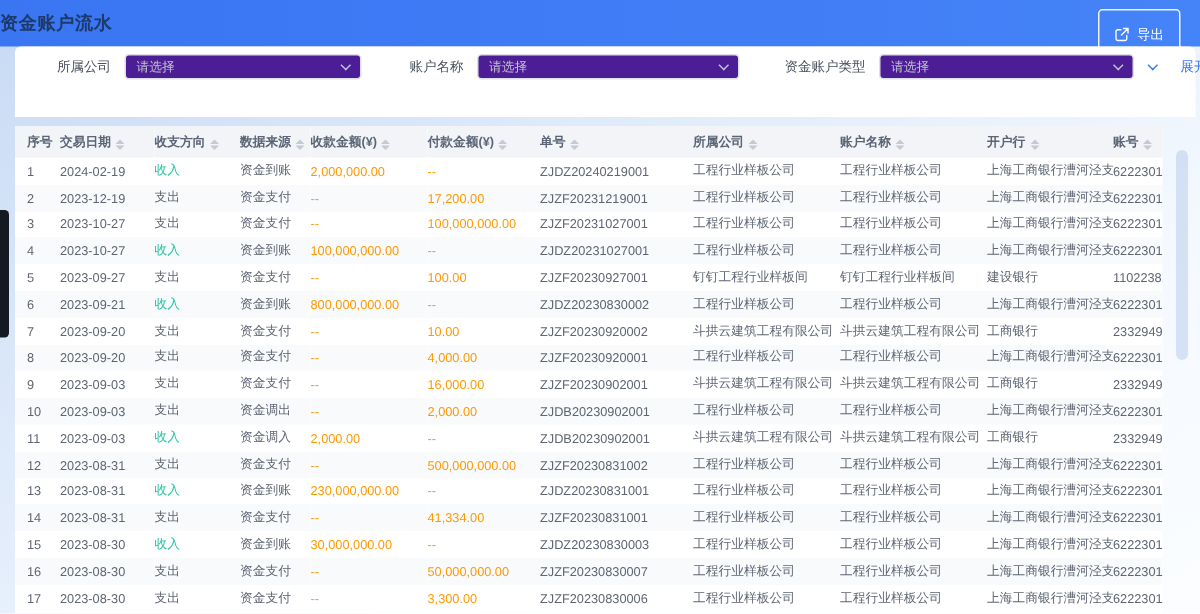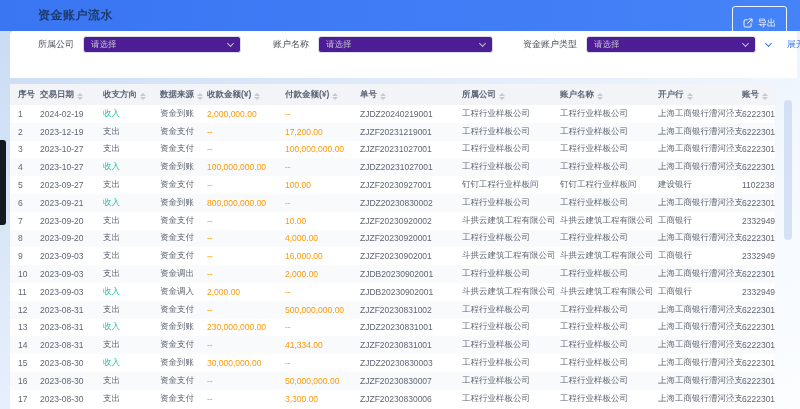--- a/index.html
+++ b/index.html
@@ -6,21 +6,21 @@
   *{box-sizing:border-box;}
   html,body{margin:0;padding:0;}
   body{
     width:800px;height:409px;position:relative;overflow:hidden;
     background:linear-gradient(150deg,#c7daf4 0%,#dfeafa 35%,#f4f9ff 70%,#fbfdff 100%);
     font-family:"Liberation Sans",sans-serif;
   }
   
   .app-header{position:absolute;top:0;left:0;right:0;height:31px;
     background:linear-gradient(90deg,#3a75f2,#4583f8);display:flex;align-items:center;}
-  .page-title{margin-left:38px;font-size:12px;font-weight:700;color:#1d3a6b;letter-spacing:.5px;}
+  .page-title{font-size:12px;font-weight:700;color:#1d3a6b;letter-spacing:.5px;}
   .export-btn{position:absolute;right:13px;top:6px;height:19px;display:flex;align-items:center;gap:5px;
     padding:16px 10px;background:transparent;border:1px solid rgba(255,255,255,.9);border-radius:3px;
     color:#fff;font-size:9px;cursor:pointer;font-family:inherit;}
   
   .filter-card{position:absolute;top:31px;left:10px;right:3px;height:47px;background:#fff;border-radius:4px 4px 0 0;}
   .filter-row{position:absolute;top:5px;left:0;right:0;display:flex;align-items:center;}
   .filter-group{display:flex;align-items:center;}
   .filter-label{font-size:9px;color:#4a505c;margin-right:9px;white-space:nowrap;}
   .select-box{height:17px;border:1px solid #dcdfe6;border-radius:3px;background:#4c1d95;
     display:flex;align-items:center;justify-content:space-between;padding:0 7px;cursor:pointer;}

